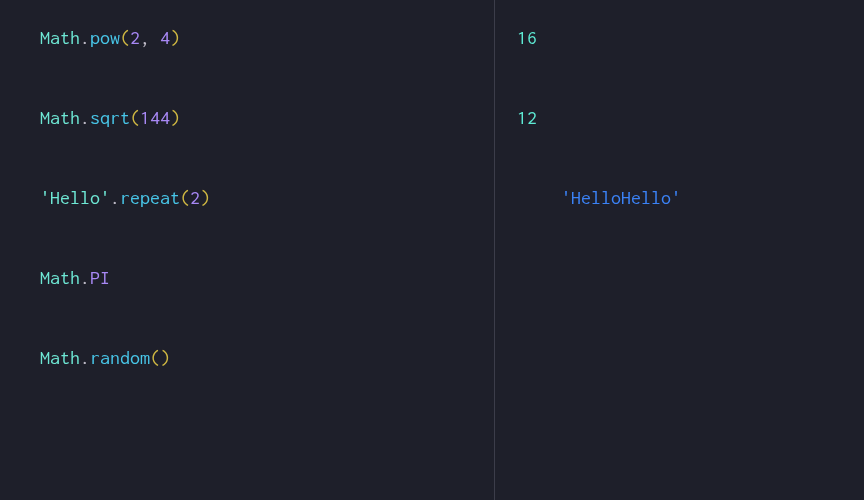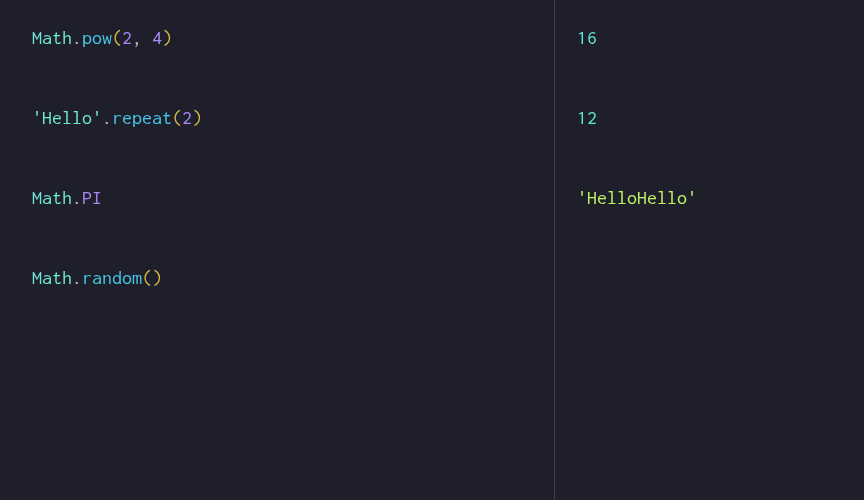--- a/index.html
+++ b/index.html
@@ -17,22 +17,22 @@
       position: relative;
     }
     .repl-container {
       display: flex;
       height: 100%;
     }
     .panel {
       padding-top: 24px;
     }
     .panel-left {
-      width: 555px;
-      padding-left: 32px;
+      width: 495px;
+      padding-left: 40px;
       border-right: 1px solid #3c3d4a;
     }
     .panel-right {
       flex: 1;
       padding-left: 22px;
       overflow: hidden;
       white-space: nowrap;
     }
     .row {
       height: 80px;
@@ -60,29 +60,31 @@
       color: #6ee7d4;
       margin-top: 28px;
     }
     .tok-prop {
       color: #a888f5;
     }
     .out-num {
       color: #5eead4;
     }
     .out-str {
-      color: #bef264;
+      color: #3b82f6;
+      margin-left: 44px;
     }
   </style>
 </head>
 <body>
 
 <div class="repl-container">
   <div class="panel panel-left" id="input-panel">
       <div class="row"><span class="tok-obj">Math</span><span class="tok-dot">.</span><span class="tok-method">pow</span><span class="tok-paren">(</span><span class="tok-num">2</span><span class="tok-comma">, </span><span class="tok-num">4</span><span class="tok-paren">)</span></div>
+      <div class="row"><span class="tok-obj">Math</span><span class="tok-dot">.</span><span class="tok-method">sqrt</span><span class="tok-paren">(</span><span class="tok-num">144</span><span class="tok-paren">)</span></div>
       <div class="row"><span class="tok-str">'Hello'</span><span class="tok-dot">.</span><span class="tok-method">repeat</span><span class="tok-paren">(</span><span class="tok-num">2</span><span class="tok-paren">)</span></div>
       <div class="row"><span class="tok-obj">Math</span><span class="tok-dot">.</span><span class="tok-prop">PI</span></div>
       <div class="row"><span class="tok-obj">Math</span><span class="tok-dot">.</span><span class="tok-method">random</span><span class="tok-paren">(</span><span class="tok-paren">)</span></div>
     </div>
   <div class="panel panel-right" id="output-panel">
       <div class="row"><span class="out-num">16</span></div>
       <div class="row"><span class="out-num">12</span></div>
       <div class="row"><span class="out-str">'HelloHello'</span></div>
     </div>
 </div>

